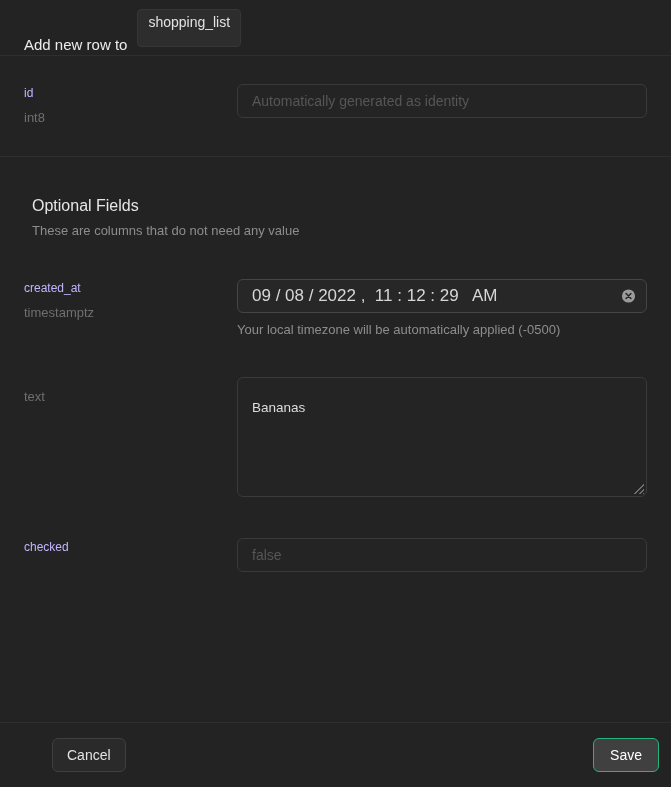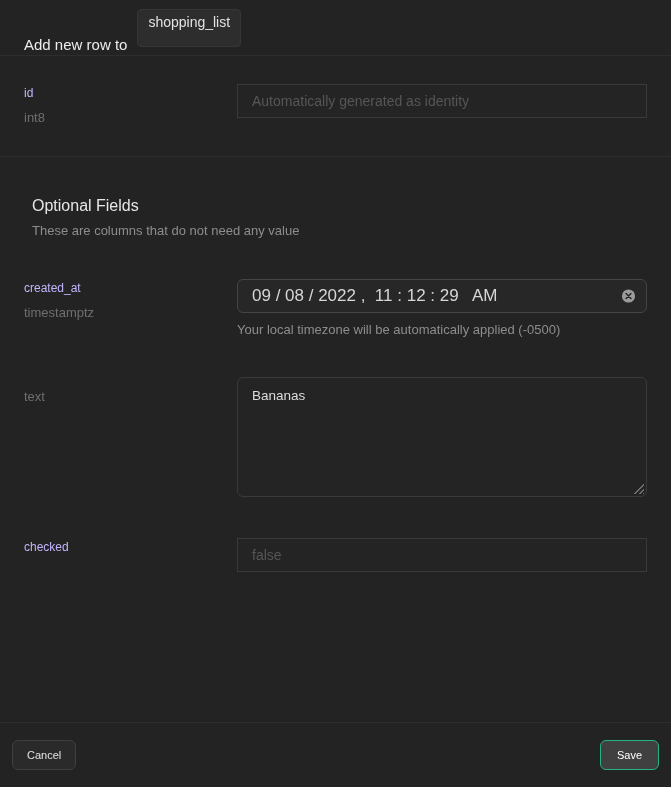--- a/index.html
+++ b/index.html
@@ -45,21 +45,21 @@
   }
   .field-labels { padding-top: 2px; }
   .field-name { font-size: 12px; color: #c4b5fd; display: block; }
   .field-type { font-size: 13px; color: #6f6f6f; display: block; margin-top: 10px; }
 
   .text-input {
     width: 100%;
     height: 34px;
     background: #242424;
     border: 1px solid #3a3a3a;
-    border-radius: 0;
+    border-radius: 6px;
     padding: 0 14px;
     font-family: "Liberation Sans", "DejaVu Sans", sans-serif;
     font-size: 14px;
     color: #dddddd;
     outline: none;
   }
   .text-input::placeholder { color: #565656; }
 
   
   .optional-heading-block { padding: 40px 32px 0; }
@@ -98,21 +98,21 @@
     line-height: 0;
   }
   .helper-text { font-size: 13px; color: #8d8d8d; margin-top: 9px; }
 
   .item-textarea {
     width: 100%;
     height: 120px;
     background: #242424;
     border: 1px solid #3a3a3a;
     border-radius: 6px;
-    padding: 10px 14px;
+    padding: 22px 14px;
     font-family: "Liberation Sans", "DejaVu Sans", sans-serif;
     font-size: 13.5px;
     color: #dddddd;
     outline: none;
     resize: none;
     display: block;
   }
   .resize-handle {
     position: absolute;
     right: 3px;
@@ -135,25 +135,26 @@
     height: 65px;
     border-top: 1px solid #2e2e2e;
     display: flex;
     align-items: center;
     justify-content: space-between;
     padding: 0 12px;
     background: #232323;
   }
   .btn {
     font-family: "Liberation Sans", "DejaVu Sans", sans-serif;
-    font-size: 11px;
+    font-size: 14px;
     border-radius: 6px;
     padding: 8px 14px;
     cursor: pointer;
     border: 1px solid transparent;
+    margin-left: 40px;
   }
   .btn-cancel {
     background: #2a2a2a;
     border-color: #3f3f3f;
     color: #e3e3e3;
   }
   .btn-save {
     background: #404040;
     border-color: #24b47e;
     color: #ffffff;

